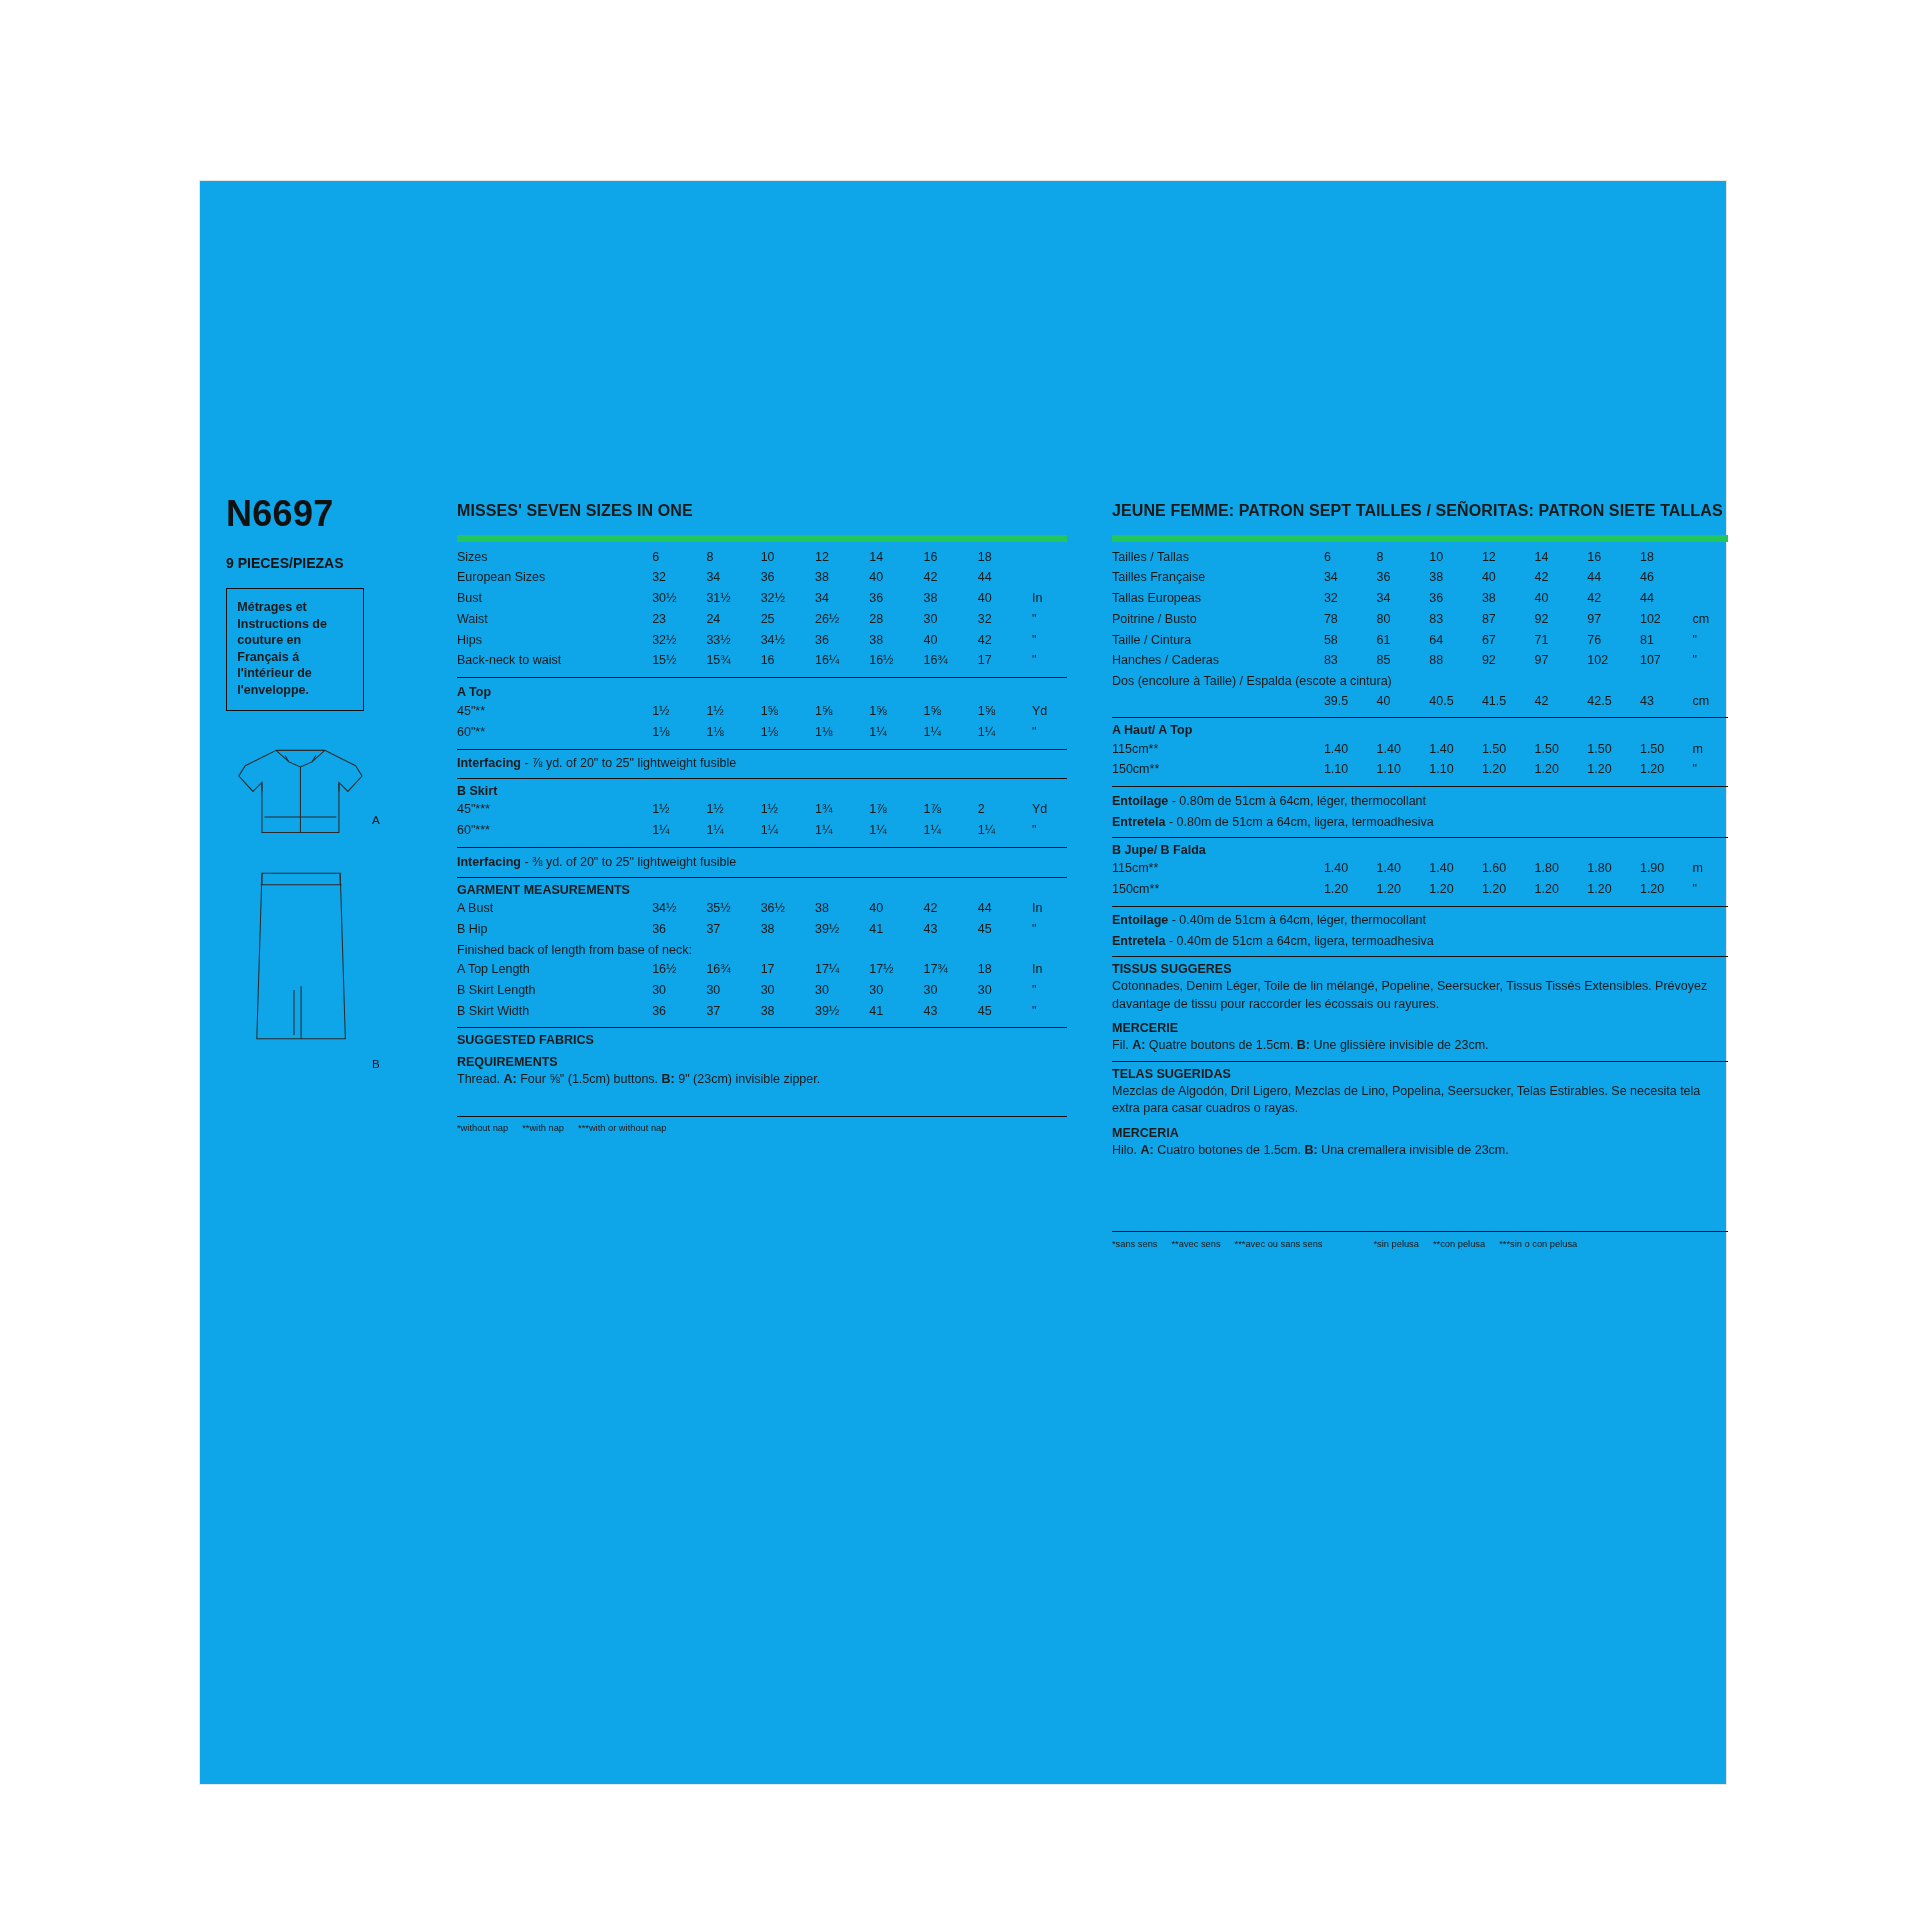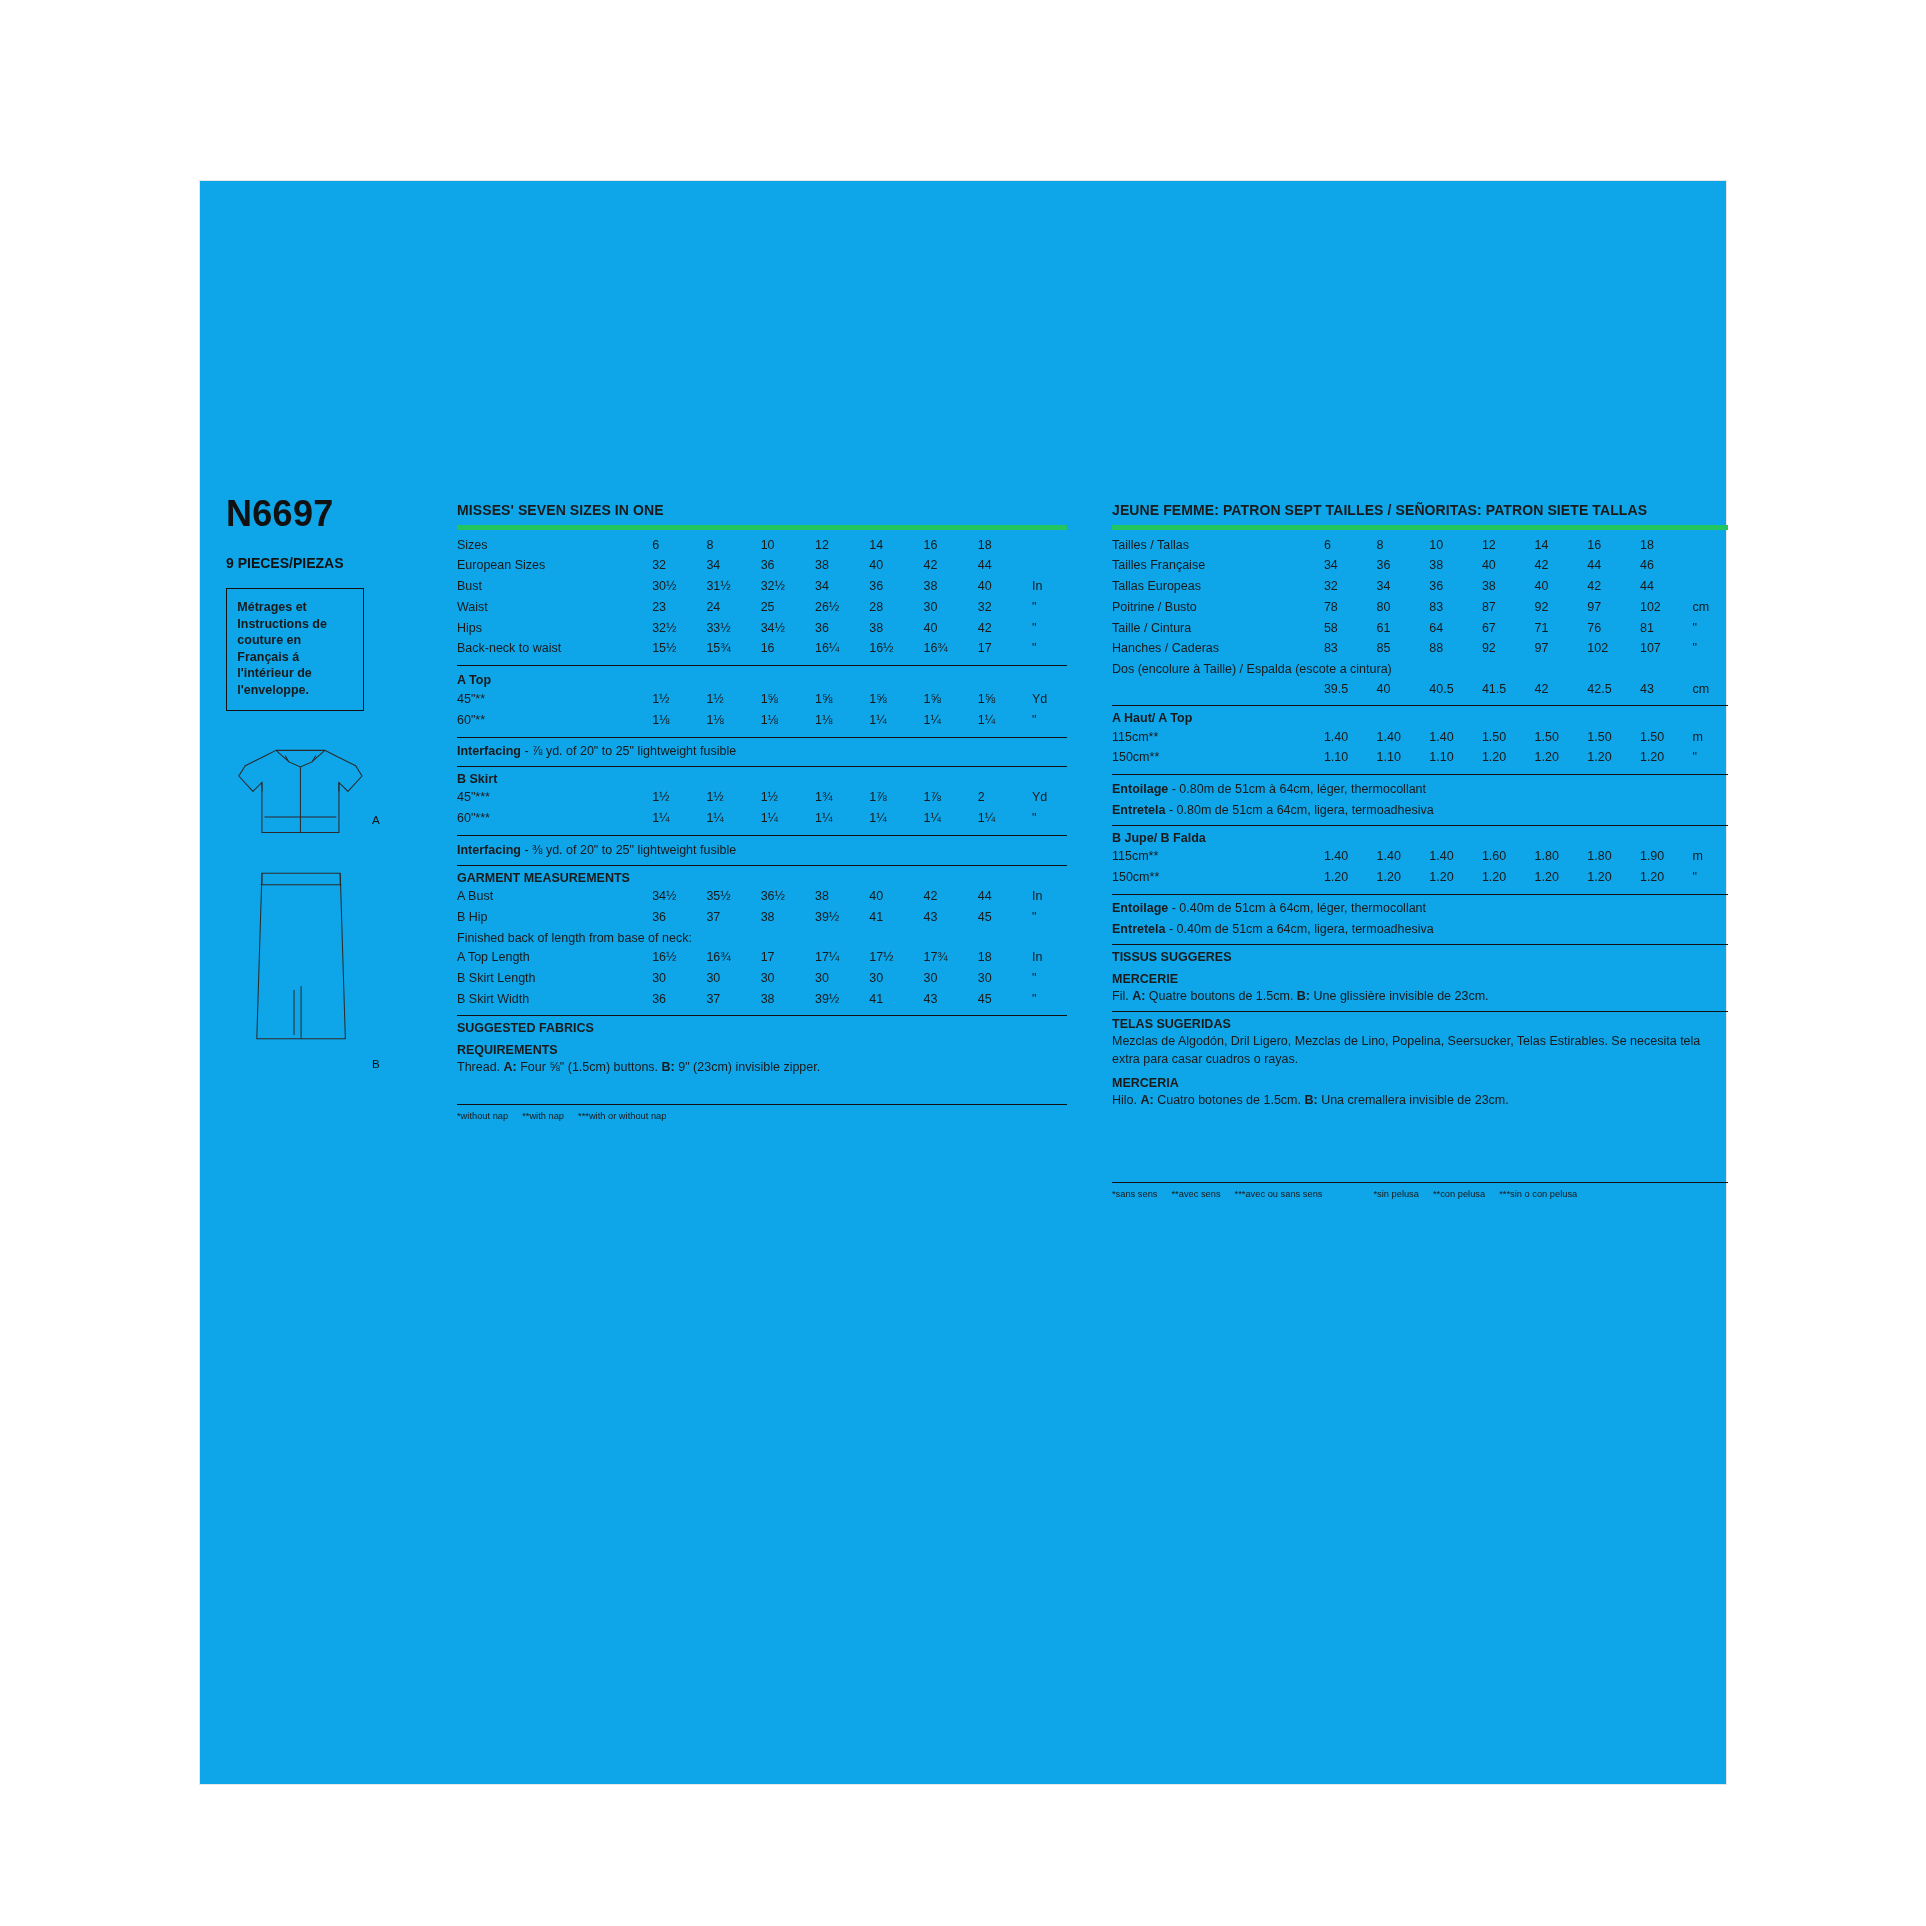--- a/index.html
+++ b/index.html
@@ -77,25 +77,25 @@
 
   
   .col {
     position: absolute;
     top: 0;
   }
   .col-left { left: 231px; width: 610px; }
   .col-right { left: 886px; width: 616px; }
 
   .secthead {
-    font-size: 14px;
+    font-size: 16px;
     font-weight: bold;
     letter-spacing: 0.1px;
-    padding-bottom: 7px;
-    border-bottom: 5px solid #22c55e;
+    padding-bottom: 15px;
+    border-bottom: 7px solid #22c55e;
     margin-bottom: 4.5px;
   }
   .rule {
     border-top: 1px solid #111;
     margin: 5.8px 0 5.1px 0;
   }
   .rule-thin {
     border-top: 0.6px solid #111;
     margin: 6.4px 0 4.5px 0;
   }
@@ -560,20 +560,21 @@
             </tr>
           </tbody>
       </table>
       <div class="rule-thin"></div>
       <div class="note"><span class="b">Entoilage</span><span> - 0.40m de 51cm à 64cm, léger, thermocollant</span></div>
       <div class="note"><span class="b">Entretela</span><span> - 0.40m de 51cm a 64cm, ligera, termoadhesiva</span></div>
 
       <div class="rule"></div>
 
       <div class="subhead-tight">TISSUS SUGGERES</div>
+      <div class="para">Cotonnades, Denim Léger, Toile de lin mélangé, Popeline, Seersucker, Tissus Tissés Extensibles. Prévoyez davantage de tissu pour raccorder les écossais ou rayures.</div>
 
       <div class="subhead">MERCERIE</div>
       <div class="para"><span>Fil. </span><span class="b">A:</span><span> Quatre boutons de 1.5cm. </span><span class="b">B:</span><span> Une glissière invisible de 23cm.</span></div>
 
       <div class="rule"></div>
 
       <div class="subhead-tight">TELAS SUGERIDAS</div>
       <div class="para">Mezclas de Algodón, Dril Ligero, Mezclas de Lino, Popelina, Seersucker, Telas Estirables. Se necesita tela extra para casar cuadros o rayas.</div>
 
       <div class="subhead">MERCERIA</div>

